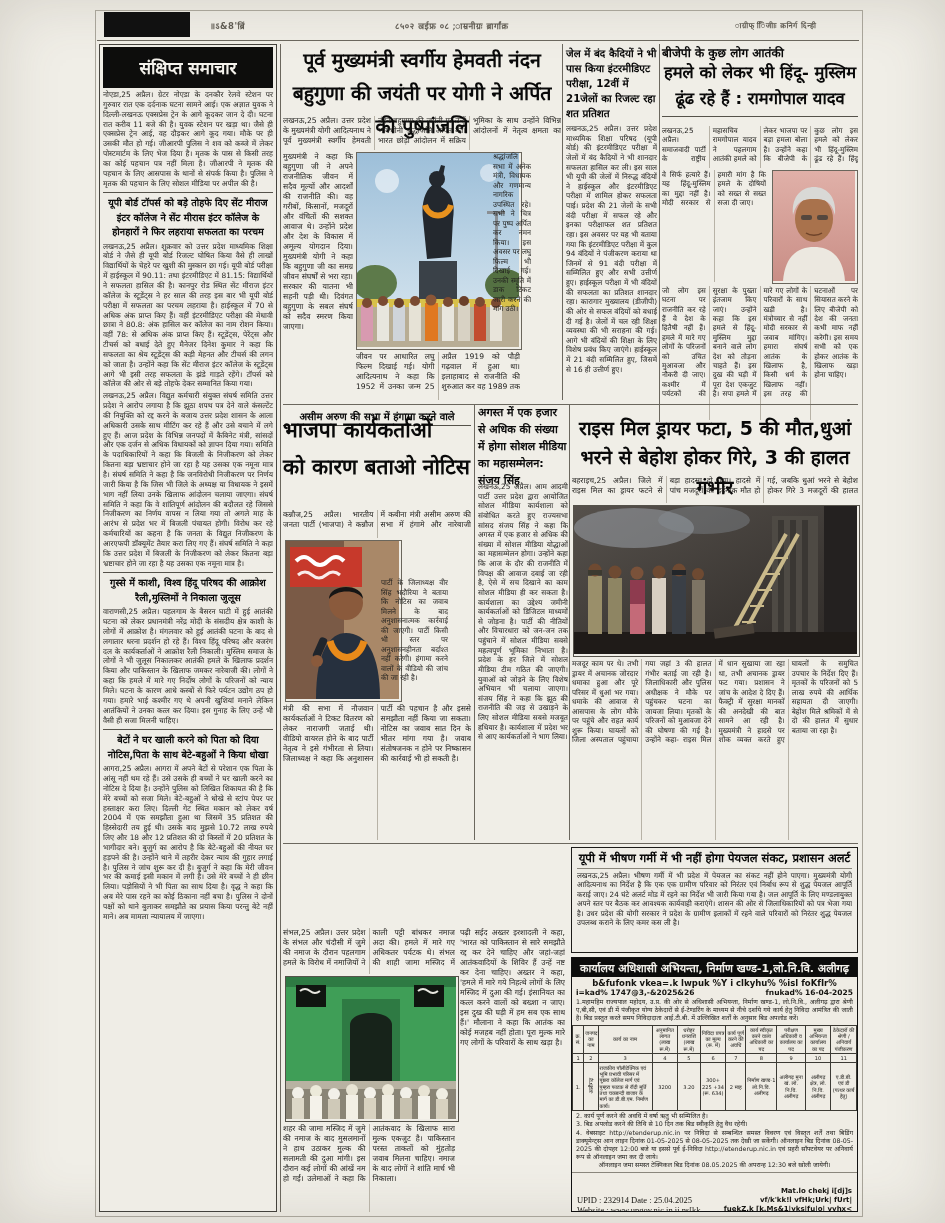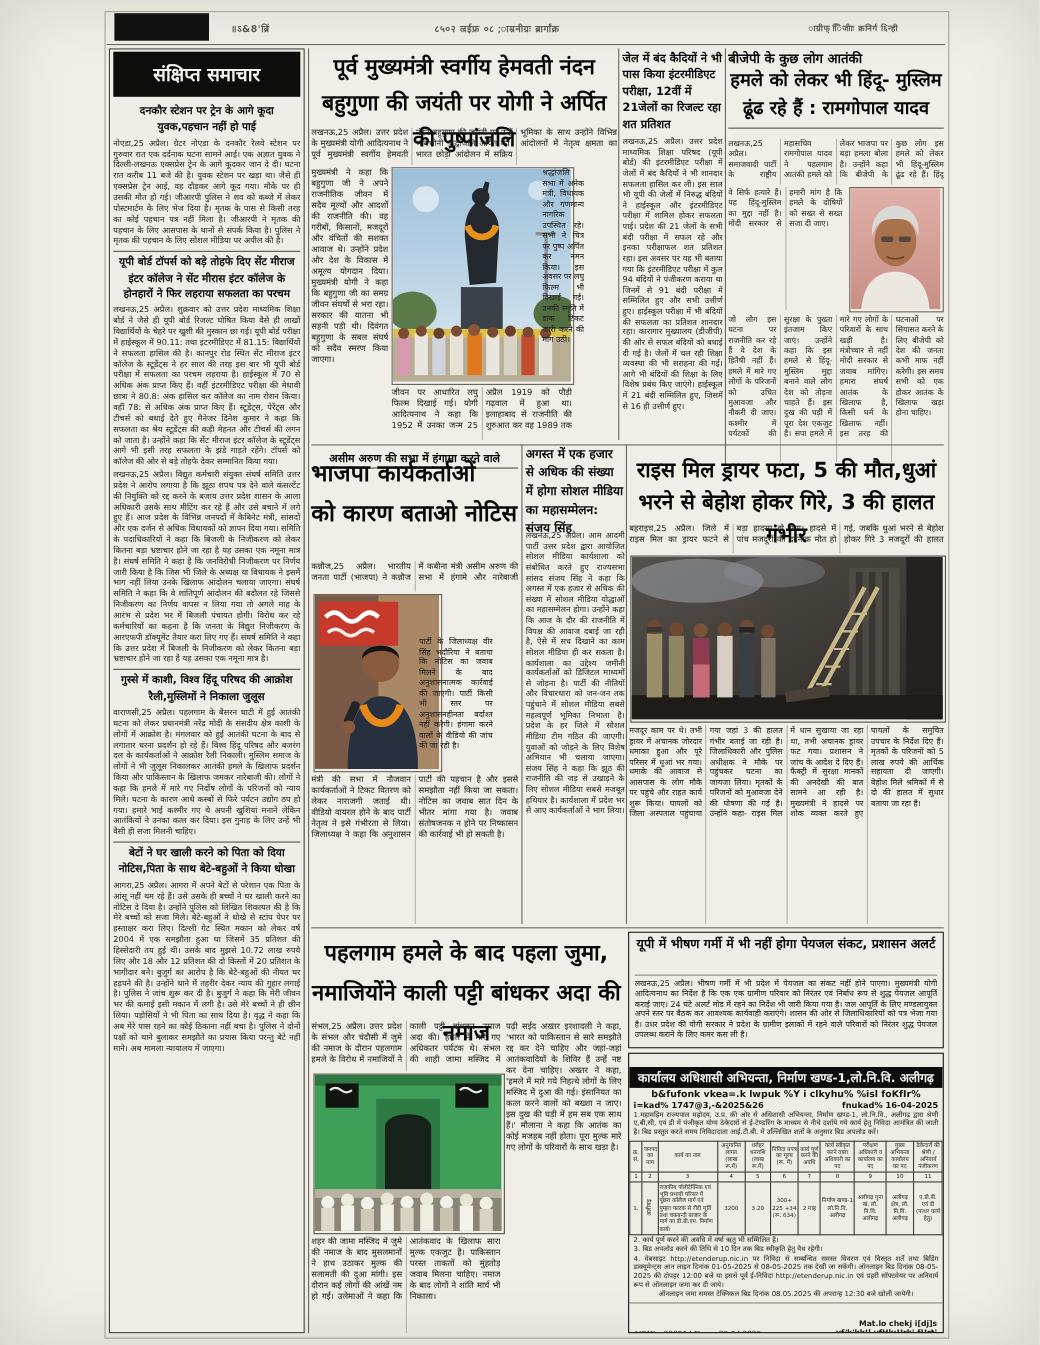--- a/index.html
+++ b/index.html
@@ -32,21 +32,20 @@
   <div class="abs garble" style="left:395px;top:20px;">८५०२  ल्रईफ्र  ०८  ;ाम्रनीग्रः  ब्रार्गांक्र</div>
   <div class="abs garble" style="left:735px;top:20px;font-size:7.5px;">ाग्रीफ्  ििजीाः  क्रनिर्ग  ६िन्ही</div>
   <div class="abs rule" style="left:97px;top:40px;width:762px;height:1px;"></div>
 
   <div class="abs" style="left:95px;top:10px;width:766px;height:1205px;border:1px solid #a8a499;pointer-events:none;"></div>
 
   <div class="abs" style="left:99px;top:44px;width:178px;height:1168px;border:1px solid #44423c;padding:2px 3px;box-sizing:border-box;overflow:hidden;background:#efede6;">
     <div class="blackbar" style="height:41px;font-size:17px;">
       <span>संक्षिप्त समाचार</span>
     </div>
-    <div class="brief-head" style="border-top:none;">दनकौर स्टेशन पर ट्रेन के आगे कूदा युवक,पहचान नहीं हो पाई</div>
     <div class="brief-body">नोएडा,25 अप्रैल। ग्रेटर नोएडा के दनकौर रेलवे स्टेशन पर गुरुवार रात एक दर्दनाक घटना सामने आई। एक अज्ञात युवक ने दिल्ली-लखनऊ एक्सप्रेस ट्रेन के आगे कूदकर जान दे दी। घटना रात करीब 11 बजे की है। युवक स्टेशन पर खड़ा था। जैसे ही एक्सप्रेस ट्रेन आई, वह दौड़कर आगे कूद गया। मौके पर ही उसकी मौत हो गई। जीआरपी पुलिस ने शव को कब्जे में लेकर पोस्टमार्टम के लिए भेज दिया है। मृतक के पास से किसी तरह का कोई पहचान पत्र नहीं मिला है। जीआरपी ने मृतक की पहचान के लिए आसपास के थानों से संपर्क किया है। पुलिस ने मृतक की पहचान के लिए सोशल मीडिया पर अपील की है।</div>
     <div class="brief-head">यूपी बोर्ड टॉपर्स को बड़े तोहफे दिए सेंट मीराज इंटर कॉलेज ने सेंट मीरास इंटर कॉलेज के होनहारों ने फिर लहराया सफलता का परचम</div>
     <div class="brief-body">लखनऊ,25 अप्रैल। शुक्रवार को उत्तर प्रदेश माध्यमिक शिक्षा बोर्ड ने जैसे ही यूपी बोर्ड रिजल्ट घोषित किया वैसे ही लाखों विद्यार्थियों के चेहरे पर खुशी की मुस्कान छा गई। यूपी बोर्ड परीक्षा में हाईस्कूल में 90.11: तथा इंटरमीडिएट में 81.15: विद्यार्थियों ने सफलता हासिल की है। कानपुर रोड स्थित सेंट मीराज इंटर कॉलेज के स्टूडेंट्स ने हर साल की तरह इस बार भी यूपी बोर्ड परीक्षा में सफलता का परचम लहराया है। हाईस्कूल में 70 से अधिक अंक प्राप्त किए हैं। वहीं इंटरमीडिएट परीक्षा की मेधावी छात्रा ने 80.8: अंक हासिल कर कॉलेज का नाम रोशन किया। वहीं 78: से अधिक अंक प्राप्त किए हैं। स्टूडेंट्स, पेरेंट्स और टीचर्स को बधाई देते हुए मैनेजर दिनेश कुमार ने कहा कि सफलता का श्रेय स्टूडेंट्स की कड़ी मेहनत और टीचर्स की लगन को जाता है। उन्होंने कहा कि सेंट मीराज इंटर कॉलेज के स्टूडेंट्स आगे भी इसी तरह सफलता के झंडे गाड़ते रहेंगे। टॉपर्स को कॉलेज की ओर से बड़े तोहफे देकर सम्मानित किया गया।</div>
     <div class="brief-body">लखनऊ,25 अप्रैल। विद्युत कर्मचारी संयुक्त संघर्ष समिति उत्तर प्रदेश ने आरोप लगाया है कि झूठा शपथ पत्र देने वाले कंसल्टेंट की नियुक्ति को रद्द करने के बजाय उत्तर प्रदेश शासन के आला अधिकारी उसके साथ मीटिंग कर रहे हैं और उसे बचाने में लगे हुए हैं। आज प्रदेश के विभिन्न जनपदों में कैबिनेट मंत्री, सांसदों और एक दर्जन से अधिक विधायकों को ज्ञापन दिया गया। समिति के पदाधिकारियों ने कहा कि बिजली के निजीकरण को लेकर कितना बड़ा भ्रष्टाचार होने जा रहा है यह उसका एक नमूना मात्र है। संघर्ष समिति ने कहा है कि जनविरोधी निजीकरण पर निर्णय जारी किया है कि जिस भी जिले के अध्यक्ष या विधायक ने इसमें भाग नहीं लिया उनके खिलाफ आंदोलन चलाया जाएगा। संघर्ष समिति ने कहा कि वे शांतिपूर्ण आंदोलन की बदौलत रहे जिससे निजीकरण का निर्णय वापस न लिया गया तो अगले माह के आरंभ से प्रदेश भर में बिजली पंचायत होगी। विरोध कर रहे कर्मचारियों का कहना है कि जनता के विद्युत निजीकरण के आरएफपी डॉक्यूमेंट तैयार करा लिए गए हैं। संघर्ष समिति ने कहा कि उत्तर प्रदेश में बिजली के निजीकरण को लेकर कितना बड़ा भ्रष्टाचार होने जा रहा है यह उसका एक नमूना मात्र है।</div>
     <div class="brief-head">गुस्से में काशी, विश्व हिंदू परिषद की आक्रोश रैली,मुस्लिमों ने निकाला जुलूस</div>
     <div class="brief-body">वाराणसी,25 अप्रैल। पहलगाम के बैसरन घाटी में हुई आतंकी घटना को लेकर प्रधानमंत्री नरेंद्र मोदी के संसदीय क्षेत्र काशी के लोगों में आक्रोश है। मंगलवार को हुई आतंकी घटना के बाद से लगातार धरना प्रदर्शन हो रहे हैं। विश्व हिंदू परिषद और बजरंग दल के कार्यकर्ताओं ने आक्रोश रैली निकाली। मुस्लिम समाज के लोगों ने भी जुलूस निकालकर आतंकी हमले के खिलाफ प्रदर्शन किया और पाकिस्तान के खिलाफ जमकर नारेबाजी की। लोगों ने कहा कि हमले में मारे गए निर्दोष लोगों के परिजनों को न्याय मिले। घटना के कारण आधे कस्बों से फिरे पर्यटन उद्योग ठप हो गया। हमारे भाई कश्मीर गए थे अपनी खुशियां मनाने लेकिन आतंकियों ने उनका कत्ल कर दिया। इस गुनाह के लिए उन्हें भी वैसी ही सजा मिलनी चाहिए।</div>
     <div class="brief-head">बेटों ने घर खाली करने को पिता को दिया नोटिस,पिता के साथ बेटे-बहुओं ने किया धोखा</div>
     <div class="brief-body">आगरा,25 अप्रैल। आगरा में अपने बेटों से परेशान एक पिता के आंसू नहीं थम रहे हैं। उसे उसके ही बच्चों ने घर खाली करने का नोटिस दे दिया है। उन्होंने पुलिस को लिखित शिकायत की है कि मेरे बच्चों को सजा मिले। बेटे-बहुओं ने धोखे से स्टांप पेपर पर हस्ताक्षर करा लिए। दिल्ली गेट स्थित मकान को लेकर वर्ष 2004 में एक समझौता हुआ था जिसमें 35 प्रतिशत की हिस्सेदारी तय हुई थी। उसके बाद मुझसे 10.72 लाख रुपये लिए और 18 और 12 प्रतिशत की दो किस्तों में 20 प्रतिशत के भागीदार बने। बुजुर्ग का आरोप है कि बेटे-बहुओं की नीयत घर हड़पने की है। उन्होंने थाने में तहरीर देकर न्याय की गुहार लगाई है। पुलिस ने जांच शुरू कर दी है। बुजुर्ग ने कहा कि मेरी जीवन भर की कमाई इसी मकान में लगी है। उसे मेरे बच्चों ने ही छीन लिया। पड़ोसियों ने भी पिता का साथ दिया है। वृद्ध ने कहा कि अब मेरे पास रहने का कोई ठिकाना नहीं बचा है। पुलिस ने दोनों पक्षों को थाने बुलाकर समझौते का प्रयास किया परन्तु बेटे नहीं माने। अब मामला न्यायालय में जाएगा।</div>
   </div>
 
@@ -219,24 +218,20 @@
           <circle cx="124" cy="68" r="6" fill="#6e4a32"></circle>
       </g>
       <rect x="140" y="120" width="40" height="10" fill="#4a4239" transform="rotate(-8 160 125)"></rect>
     </svg>
   </div>
 
   <div class="abs body-txt colrule" style="left:572px;top:659px;width:286px;height:181px;column-count:4;font-size:7.2px;">मजदूर काम पर थे। तभी ड्रायर में अचानक जोरदार धमाका हुआ और पूरे परिसर में धुआं भर गया। धमाके की आवाज से आसपास के लोग मौके पर पहुंचे और राहत कार्य शुरू किया। घायलों को जिला अस्पताल पहुंचाया गया जहां 3 की हालत गंभीर बताई जा रही है। जिलाधिकारी और पुलिस अधीक्षक ने मौके पर पहुंचकर घटना का जायजा लिया। मृतकों के परिजनों को मुआवजा देने की घोषणा की गई है। उन्होंने कहा- राइस मिल में धान सुखाया जा रहा था, तभी अचानक ड्रायर फट गया। प्रशासन ने जांच के आदेश दे दिए हैं। फैक्ट्री में सुरक्षा मानकों की अनदेखी की बात सामने आ रही है। मुख्यमंत्री ने हादसे पर शोक व्यक्त करते हुए घायलों के समुचित उपचार के निर्देश दिए हैं। मृतकों के परिजनों को 5 लाख रुपये की आर्थिक सहायता दी जाएगी। बेहोश मिले श्रमिकों में से दो की हालत में सुधार बताया जा रहा है।</div>
 
   <div class="abs rule" style="left:283px;top:843px;width:575px;height:1px;"></div>
 
-  <div class="abs hl" style="left:283px;top:848px;width:282px;font-size:20px;line-height:1.8;text-align:center;">
-    <span>पहलगाम हमले के बाद पहला जुमा,</span><br>
-    <span>नमाजियोंने काली पट्टी बांधकर अदा की नमाज</span>
-  </div>
   <div class="abs body-txt colrule" style="left:283px;top:928px;width:172px;height:46px;column-count:2;">संभल,25 अप्रैल। उत्तर प्रदेश के संभल और चंदौसी में जुमे की नमाज के दौरान पहलगाम हमले के विरोध में नमाजियों ने काली पट्टी बांधकर नमाज अदा की। हमले में मारे गए अधिकतर पर्यटक थे। संभल की शाही जामा मस्जिद में नमाज के बाद मारे गए लोगों की आत्मा की शांति के लिए दुआ की गई।</div>
 
   <div class="abs" style="left:285px;top:976px;width:172px;height:144px;border:1px solid #55524a;overflow:hidden;">
     <svg width="170" height="142" viewBox="0 0 170 142">
       <rect width="170" height="142" fill="#3f9e57"></rect>
       <rect x="0" y="0" width="170" height="10" fill="#2e7a43"></rect>
       <rect x="56" y="22" width="58" height="86" fill="#2e7a43"></rect>
       <path d="M64 108 L64 48 C64 32 106 32 106 48 L106 108 Z" fill="#17231a"></path>
       <rect x="10" y="8" width="30" height="22" fill="#101510"></rect>
       <path d="M14 14 q5 -4 10 0 q5 4 10 0" stroke="#e8e8e0" stroke-width="2" fill="none"></path>
@@ -264,26 +259,26 @@
         <circle cx="156" cy="117" r="6" fill="#f0eee2"></circle>
           <rect x="150" y="122" width="12" height="20" fill="#d8d2c0"></rect>
       </g>
     </svg>
   </div>
 
   <div class="abs body-txt" style="left:460px;top:928px;width:105px;height:284px;">पढ़ी सईद अख्तर इरशादली ने कहा, 'भारत को पाकिस्तान से सारे समझौते रद्द कर देने चाहिए और जहां-जहां आतंकवादियों के शिविर हैं उन्हें नष्ट कर देना चाहिए। अख्तर ने कहा, 'हमले में मारे गये निहत्थे लोगों के लिए मस्जिद में दुआ की गई। इंसानियत का कत्ल करने वालों को बख्शा न जाए। इस दुख की घड़ी में हम सब एक साथ हैं।' मौलाना ने कहा कि आतंक का कोई मजहब नहीं होता। पूरा मुल्क मारे गए लोगों के परिवारों के साथ खड़ा है।</div>
   <div class="abs body-txt colrule" style="left:283px;top:1124px;width:172px;height:88px;column-count:2;">शहर की जामा मस्जिद में जुमे की नमाज के बाद मुसलमानों ने हाथ उठाकर मुल्क की सलामती की दुआ मांगी। इस दौरान कई लोगों की आंखें नम हो गईं। उलेमाओं ने कहा कि आतंकवाद के खिलाफ सारा मुल्क एकजुट है। पाकिस्तान परस्त ताकतों को मुंहतोड़ जवाब मिलना चाहिए। नमाज के बाद लोगों ने शांति मार्च भी निकाला।</div>
 
   <div class="abs" style="left:571px;top:847px;width:287px;height:106px;border:1.5px solid #1d1c19;box-sizing:border-box;padding:3px 5px;background:#efede6;overflow:hidden;">
-    <div class="hl" style="font-size:11.5px;text-align:center;border-bottom:1px solid #8a867c;padding-bottom:20px;">यूपी में भीषण गर्मी में भी नहीं होगा पेयजल संकट, प्रशासन अलर्ट</div>
+    <div class="hl" style="font-size:11.5px;text-align:center;border-bottom:1px solid #8a867c;padding-bottom:2px;">यूपी में भीषण गर्मी में भी नहीं होगा पेयजल संकट, प्रशासन अलर्ट</div>
     <div class="body-txt" style="font-size:7.2px;margin-top:2px;">लखनऊ,25 अप्रैल। भीषण गर्मी में भी प्रदेश में पेयजल का संकट नहीं होने पाएगा। मुख्यमंत्री योगी आदित्यनाथ का निर्देश है कि एक एक ग्रामीण परिवार को निरंतर एवं निर्बाध रूप से शुद्ध पेयजल आपूर्ति कराई जाए। 24 घंटे अलर्ट मोड में रहने का निर्देश भी जारी किया गया है। जल आपूर्ति के लिए मण्डलायुक्त अपने स्तर पर बैठक कर आवश्यक कार्यवाही कराएंगे। शासन की ओर से जिलाधिकारियों को पत्र भेजा गया है। उधर प्रदेश की योगी सरकार ने प्रदेश के ग्रामीण इलाकों में रहने वाले परिवारों को निरंतर शुद्ध पेयजल उपलब्ध कराने के लिए कमर कस ली है।</div>
   </div>
 
   <div class="abs" style="left:571px;top:957px;width:287px;height:255px;border:1.5px solid #111;box-sizing:border-box;background:#efece4;overflow:hidden;">
-    <div class="blackbar" style="height:19px;font-size:11px;margin-top:12px;">
+    <div class="blackbar" style="height:19px;font-size:11px;">
       <span>कार्यालय अधिशासी अभियन्ता, निर्माण खण्ड-1,लो.नि.वि. अलीगढ़</span>
     </div>
     <div style="text-align:center;font-weight:bold;font-size:8.5px;color:#14130f;margin-top:1px;">b&amp;fufonk vkea=.k lwpuk %Y i clkyhu% %isl foKfIr%</div>
     <div style="display:flex;justify-content:space-between;padding:0 4px;font-weight:bold;font-size:7.5px;color:#14130f;">
       <span>i=kad% 1747@3,-&amp;2025&amp;26</span>
       <span>fnukad% 16-04-2025</span>
     </div>
     <div class="adnote" style="padding:1px 4px;">1.महामहिम राज्यपाल महोदय, उ.प्र. की ओर से अधिशासी अभियन्ता, निर्माण खण्ड-1, लो.नि.वि., अलीगढ़ द्वारा श्रेणी ए,बी,सी, एवं डी में पंजीकृत योग्य ठेकेदारों से ई-टेण्डरिंग के माध्यम से नीचे दर्शाये गये कार्य हेतु निविदा आमंत्रित की जाती है। बिड प्रस्तुत करते समय निविदादाता आई.टी.बी. में उल्लिखित शर्तों के अनुसार बिड अपलोड करें।</div>
 
     <table class="tender" style="margin:1px 0;">

